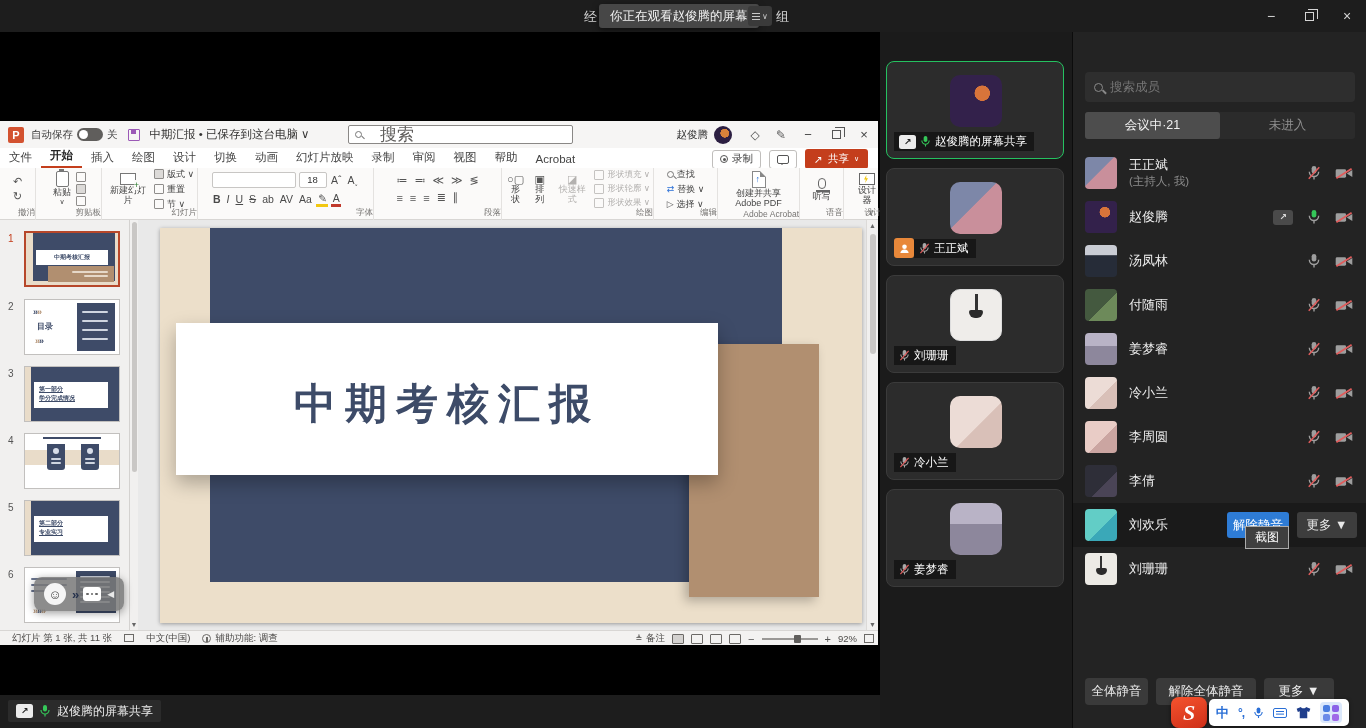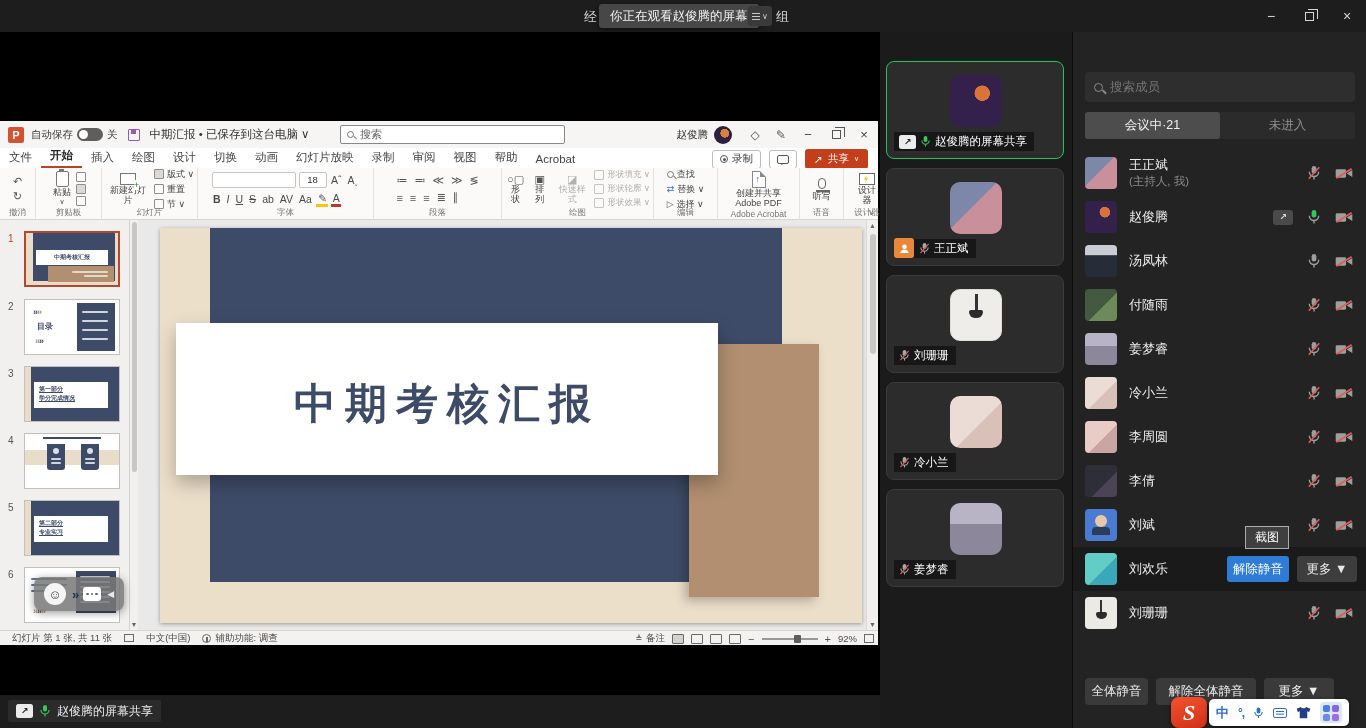--- a/index.html
+++ b/index.html
@@ -26,21 +26,21 @@
   
   #ppt{position:absolute;left:0;top:121px;width:878px;height:524px;background:#fff;font-size:11px;color:#333}
   .ppt-titlebar{position:absolute;left:0;top:0;width:878px;height:27px;background:#f6f5f4;display:flex;align-items:center}
   .ppt-ico{width:16px;height:16px;background:#d35230;border-radius:2px;color:#fff;font-weight:bold;font-size:11px;display:flex;align-items:center;justify-content:center;margin-left:8px}
   .autosave{margin-left:7px;font-size:10.5px;color:#3b3b3b;display:flex;align-items:center;gap:4px}
   .toggle{width:26px;height:13px;background:#605e5c;border-radius:7px;position:relative}
   .toggle::before{content:"";position:absolute;left:2px;top:2px;width:9px;height:9px;border-radius:50%;background:#fff}
   .floppy{width:12px;height:12px;border:1.4px solid #9b59b6;border-radius:1px;position:relative;margin-left:10px}
   .floppy::before{content:"";position:absolute;left:2px;top:0;width:5px;height:4px;background:#9b59b6}
   .doc-title{margin-left:10px;font-size:11.5px;color:#323130;white-space:nowrap}
-  .tb-search{position:absolute;left:340px;top:4px;width:225px;height:19px;background:#fff;border:1px solid #8a8886;border-radius:2px;display:flex;align-items:center;padding:0 6px;gap:6px;color:#605e5c;font-size:11px}
+  .tb-search{position:absolute;left:348px;top:4px;width:225px;height:19px;background:#fff;border:1px solid #8a8886;border-radius:2px;display:flex;align-items:center;padding:0 6px;gap:18px;color:#605e5c;font-size:17px}
   .mag{width:7px;height:7px;border:1.3px solid #777;border-radius:50%;position:relative;flex:none}
   .mag::after{content:"";position:absolute;left:5px;top:5px;width:4px;height:1.3px;background:#777;transform:rotate(45deg)}
   .tb-right{position:absolute;right:0;top:0;height:27px;display:flex;align-items:center}
   .tb-user{font-size:10.5px;color:#333;margin-right:6px}
   .tb-avatar{width:18px;height:18px;border-radius:50%;background:radial-gradient(circle at 60% 40%,#d8823a 0 28%,#2c1f42 30% 100%);margin-right:10px}
   .tb-gly{width:26px;text-align:center;color:#555;font-size:12px}
   .pctl{width:28px;height:27px;display:flex;align-items:center;justify-content:center;color:#444;font-size:13px}
   .restore-sq.dark,.restore-sq.dark::before{border-color:#555}
 
   .ppt-tabs{position:absolute;left:0;top:27px;width:878px;height:20px;background:#fff;display:flex;align-items:flex-end;font-size:11.5px;color:#444}
@@ -49,21 +49,21 @@
   .tabs-right{position:absolute;right:10px;top:1px;display:flex;align-items:center;gap:8px}
   .chip{height:19px;border:1px solid #c0bebc;border-radius:3px;display:flex;align-items:center;padding:0 7px;gap:4px;background:#fff;color:#3b3b3b;font-size:10.5px}
   .recdot{width:8px;height:8px;border:1.3px solid #555;border-radius:50%;position:relative}
   .recdot::before{content:"";position:absolute;left:1.6px;top:1.6px;width:3.2px;height:3.2px;border-radius:50%;background:#555}
   .bubble{width:12px;height:9px;border:1.3px solid #555;border-radius:2px;position:relative}
   .bubble::after{content:"";position:absolute;left:2px;bottom:-4px;border:2.5px solid transparent;border-top-color:#555}
   .share-btn{height:20px;background:#c43e1c;border-radius:3px;color:#fff;display:flex;align-items:center;padding:0 9px;gap:5px;font-size:10.5px}
 
   .ppt-ribbon{position:absolute;left:0;top:47px;width:878px;height:52px;background:#fbfaf9;border-bottom:1px solid #d8d6d4;display:flex}
   .rgroup{height:52px;border-right:1px solid #e4e2e0;position:relative;flex:none;padding:3px 3px 13px;display:flex;align-items:center;justify-content:center;gap:3px}
-  .rg-label{position:absolute;left:0;right:0;bottom:1px;text-align:center;font-size:8.5px;color:#767472;white-space:nowrap;overflow:hidden}
+  .rg-label{position:absolute;left:0;right:0;bottom:1px;text-align:right;font-size:8.5px;color:#767472;white-space:nowrap;overflow:hidden}
   .rbig{display:flex;flex-direction:column;align-items:center;font-size:9px;color:#444;line-height:10px;text-align:center;padding:0 2px}
   .rcol{display:flex;flex-direction:column;justify-content:center;gap:2px;font-size:9px;color:#444}
   .rrow{display:flex;align-items:center;gap:3px;white-space:nowrap}
   .mini{width:10px;height:10px;border:1px solid #8f8d8b;border-radius:1px;flex:none}
   .mini.fill{background:#dcdad8}
   .gray{color:#b3b1af}
   .gray .mini{border-color:#c5c3c1}
   .fontbox{width:84px;height:16px;border:1px solid #c8c6c4;background:#fff;border-radius:2px}
   .sizebox{width:28px;height:16px;border:1px solid #c8c6c4;background:#fff;border-radius:2px;font-size:9.5px;color:#333;display:flex;align-items:center;justify-content:center}
   .fgly{font-size:10.5px;color:#4a4a4a;padding:0 1.5px}
@@ -841,42 +841,20 @@
               <line x1="3" y1="23" x2="21" y2="3" stroke="#e05c5c" stroke-width="2.6"></line>
             </svg>
           <svg width="18" height="13" viewBox="0 0 26 18">
               <rect x="1" y="3" width="15" height="12" rx="2" fill="#9e9e9e"></rect>
               <path d="M17 9l8-5v10z" fill="#9e9e9e"></path>
               <line x1="2" y1="16" x2="24" y2="2" stroke="#e05c5c" stroke-width="2.6"></line>
             </svg>
         </div>
       </div>
 
-      <div class="mrow">
-        <div class="mavatar" style="background:linear-gradient(180deg,#4b7bd0 0 100%)">
-            <div style="width:12px;height:12px;border-radius:50%;background:#e8c8a8;margin:6px auto 0"></div>
-            <div style="width:18px;height:8px;background:#2b3d5c;border-radius:4px 4px 0 0;margin:0 auto"></div>
-          </div>
-        <div class="mname">
-            <span>刘斌</span>
-          </div>
-        <div class="micons">
-          <svg width="14" height="16" viewBox="0 0 24 26">
-              <rect x="8" y="1" width="8" height="13" rx="4" fill="#9e9e9e"></rect>
-              <path d="M4 11a8 8 0 0 0 16 0" fill="none" stroke="#9e9e9e" stroke-width="2.4"></path>
-              <line x1="12" y1="19" x2="12" y2="24" stroke="#9e9e9e" stroke-width="2.4"></line>
-              <line x1="3" y1="23" x2="21" y2="3" stroke="#e05c5c" stroke-width="2.6"></line>
-            </svg>
-          <svg width="18" height="13" viewBox="0 0 26 18">
-              <rect x="1" y="3" width="15" height="12" rx="2" fill="#9e9e9e"></rect>
-              <path d="M17 9l8-5v10z" fill="#9e9e9e"></path>
-              <line x1="2" y1="16" x2="24" y2="2" stroke="#e05c5c" stroke-width="2.6"></line>
-            </svg>
-        </div>
-      </div>
 
       <div class="mrow hovered">
         <div class="mavatar" style="background:linear-gradient(135deg,#62cdc6 0 55%,#3aa8b8 56% 100%)"></div>
         <div class="mname">
             <span>刘欢乐</span>
           </div>
         <div class="btn-unmute">解除静音</div>
         <div class="btn-more-sm">更多 ▼</div>
       </div>
 

